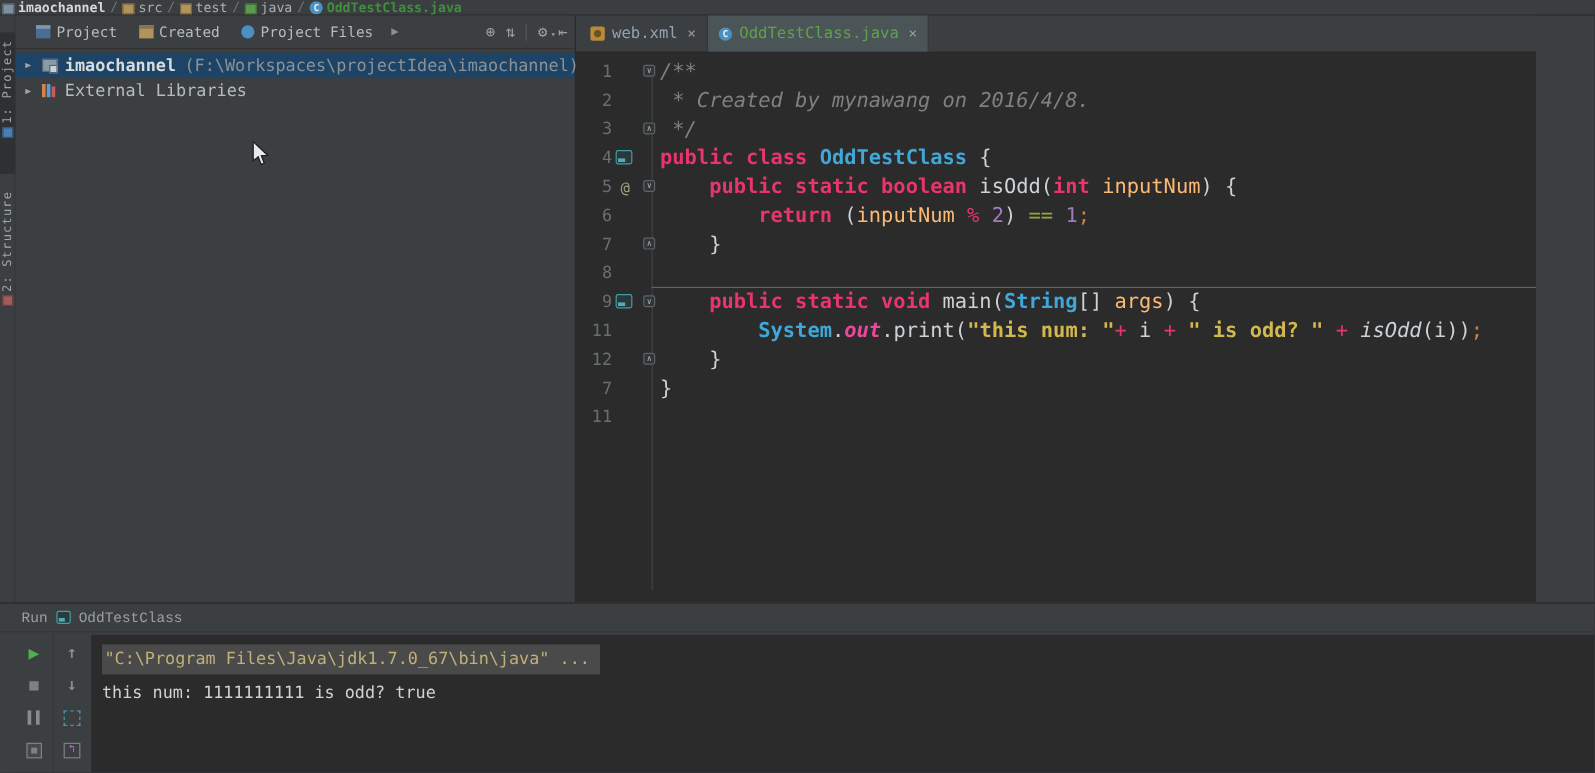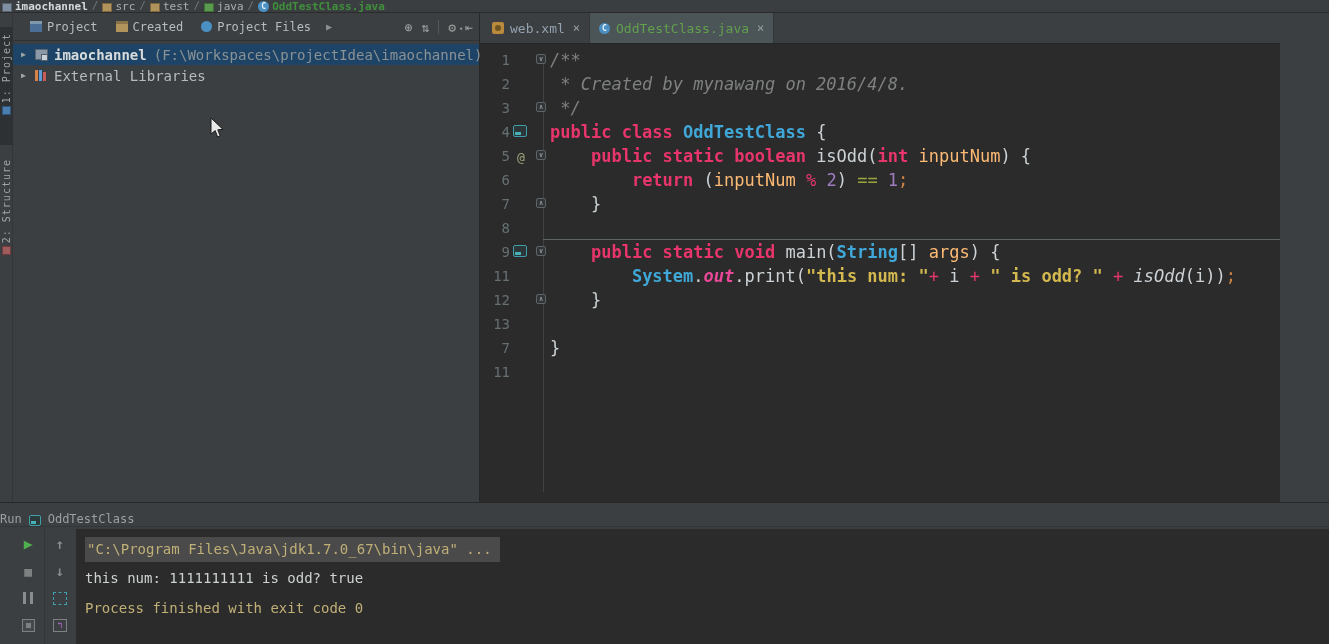--- a/index.html
+++ b/index.html
@@ -115,22 +115,22 @@
   .tk-op{color:#e8356b;}
   .tk-eq{color:#9aa33c;}
   .tk-as{color:#a8b0ac;}
   .tk-sc{color:#cc8242;}
   .tk-pl{color:#ccd2d6;}
   .tk-mth{color:#ccd2d6;font-style:italic;}
 
   
   .run-panel{position:absolute;left:0;top:502px;width:1329px;height:142px;background:#3c3f41;
              border-top:1px solid #282828;box-sizing:border-box;}
-  .run-header{height:24px;display:flex;align-items:flex-end;gap:7px;
-              font-size:12px;color:#9aa0a2;border-bottom:1px solid #333637;box-sizing:border-box;}
+  .run-header{height:24px;display:flex;align-items:center;gap:7px;padding-left:18px;
+              font-size:12px;color:#9aa0a2;border-bottom:1px solid #333637;box-sizing:border-box;font-family:Liberation Mono, monospace;}
   .run-cfg-ico{width:12px;height:11px;border:1px solid #3fa0a8;background:#2d3a3c;border-radius:2px;
                box-sizing:border-box;position:relative;}
   .run-cfg-ico::after{content:"";position:absolute;left:1px;bottom:1px;width:5px;height:3px;background:#46b2b8;}
   .run-toolbar{position:absolute;left:13px;top:26px;bottom:0;width:62px;display:flex;overflow:hidden;}
   .rt-col{width:31px;display:flex;flex-direction:column;align-items:center;gap:9px;padding-top:6px;}
   .rt-col.c1{border-right:1px solid #333637;}
   .rt-btn{width:18px;height:18px;display:flex;align-items:center;justify-content:center;cursor:default;flex:none;}
   .g-play{color:#4fae4e;font-size:15px;}
   .g-stop{color:#7d8182;font-size:13px;}
   .g-pause{width:10px;height:12px;border-left:3px solid #888c8d;border-right:3px solid #888c8d;box-sizing:border-box;}
@@ -237,21 +237,20 @@
           <div class="code-row"><span class="ln">2</span><span class="gcol"></span><span class="fcol"></span><span class="code-text"><span class="tk-cm"> * Created by mynawang on 2016/4/8.</span></span></div>
           <div class="code-row"><span class="ln">3</span><span class="gcol"></span><span class="fcol"><span class="fold-mark">∧</span></span><span class="code-text"><span class="tk-cm"> */</span></span></div>
           <div class="code-row"><span class="ln">4</span><span class="gcol"><span class="gutter-marker"></span></span><span class="fcol"></span><span class="code-text"><span class="tk-kw">public class </span><span class="tk-cls">OddTestClass </span><span class="tk-pl">{</span></span></div>
           <div class="code-row"><span class="ln">5</span><span class="gcol"><span class="gutter-at">@</span></span><span class="fcol"><span class="fold-mark">∨</span></span><span class="code-text"><span class="tk-pl">    </span><span class="tk-kw">public static boolean </span><span class="tk-pl">isOdd(</span><span class="tk-kw">int </span><span class="tk-prm">inputNum</span><span class="tk-pl">) {</span></span></div>
           <div class="code-row"><span class="ln">6</span><span class="gcol"></span><span class="fcol"></span><span class="code-text"><span class="tk-pl">        </span><span class="tk-kw">return </span><span class="tk-pl">(</span><span class="tk-prm">inputNum </span><span class="tk-op">% </span><span class="tk-num">2</span><span class="tk-pl">) </span><span class="tk-eq">== </span><span class="tk-num">1</span><span class="tk-sc">;</span></span></div>
           <div class="code-row"><span class="ln">7</span><span class="gcol"></span><span class="fcol"><span class="fold-mark">∧</span></span><span class="code-text"><span class="tk-pl">    }</span></span></div>
           <div class="code-row sep"><span class="ln">8</span><span class="gcol"></span><span class="fcol"></span><span class="code-text"></span></div>
           <div class="code-row"><span class="ln">9</span><span class="gcol"><span class="gutter-marker"></span></span><span class="fcol"><span class="fold-mark">∨</span></span><span class="code-text"><span class="tk-pl">    </span><span class="tk-kw">public static void </span><span class="tk-pl">main(</span><span class="tk-cls">String</span><span class="tk-pl">[] </span><span class="tk-prm">args</span><span class="tk-pl">) {</span></span></div>
           <div class="code-row"><span class="ln">11</span><span class="gcol"></span><span class="fcol"></span><span class="code-text"><span class="tk-pl">        </span><span class="tk-cls">System</span><span class="tk-pl">.</span><span class="tk-fld">out</span><span class="tk-pl">.print(</span><span class="tk-str">"this num: "</span><span class="tk-op">+ </span><span class="tk-pl">i </span><span class="tk-op">+ </span><span class="tk-str">" is odd? " </span><span class="tk-op">+ </span><span class="tk-mth">isOdd</span><span class="tk-pl">(i))</span><span class="tk-sc">;</span></span></div>
           <div class="code-row"><span class="ln">12</span><span class="gcol"></span><span class="fcol"><span class="fold-mark">∧</span></span><span class="code-text"><span class="tk-pl">    }</span></span></div>
-          <div class="code-row"><span class="ln">13</span><span class="gcol"></span><span class="fcol"></span><span class="code-text"></span></div>
           <div class="code-row"><span class="ln">7</span><span class="gcol"></span><span class="fcol"></span><span class="code-text"><span class="tk-pl">}</span></span></div>
           <div class="code-row"><span class="ln">11</span><span class="gcol"></span><span class="fcol"></span><span class="code-text"></span></div>
         </div>
     </div>
   </div>
 
   <div class="run-panel">
     <div class="run-header">
       <span>Run</span>
       <span class="run-cfg-ico"></span>
@@ -285,17 +284,16 @@
           </span>
         <span class="rt-btn">
             <span class="g-restore">↰</span>
           </span>
         <span class="rt-btn"></span>
       </div>
     </div>
     <div class="console" id="console">
         <div class="console-line sys"><span class="band">"C:\Program Files\Java\jdk1.7.0_67\bin\java" ...</span></div>
         <div class="console-line">this num: 1111111111 is odd? true</div>
-        <div class="console-line sys">Process finished with exit code 0</div>
       </div>
   </div>
 
 </div>
 
 </body></html>

